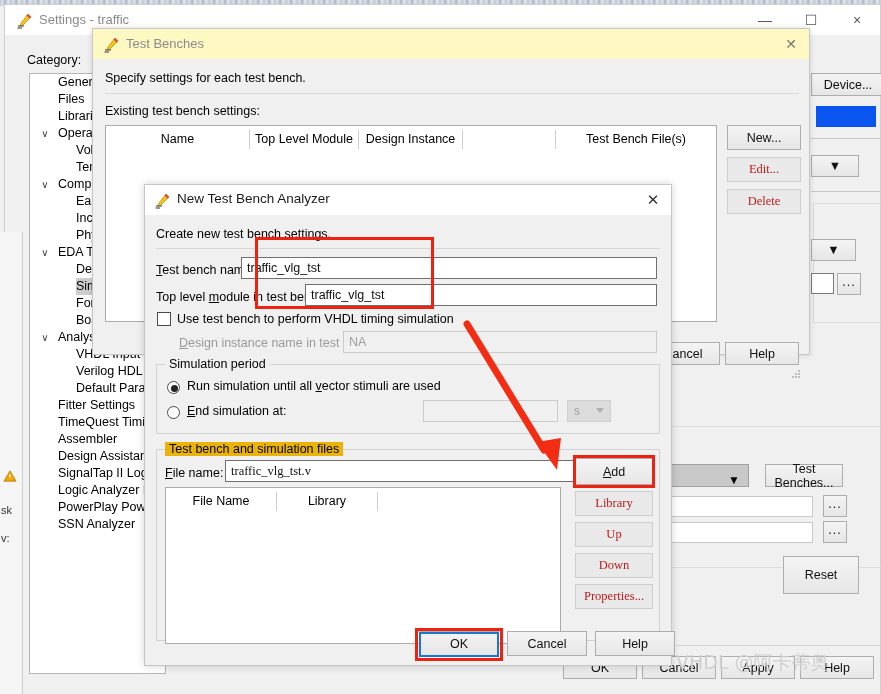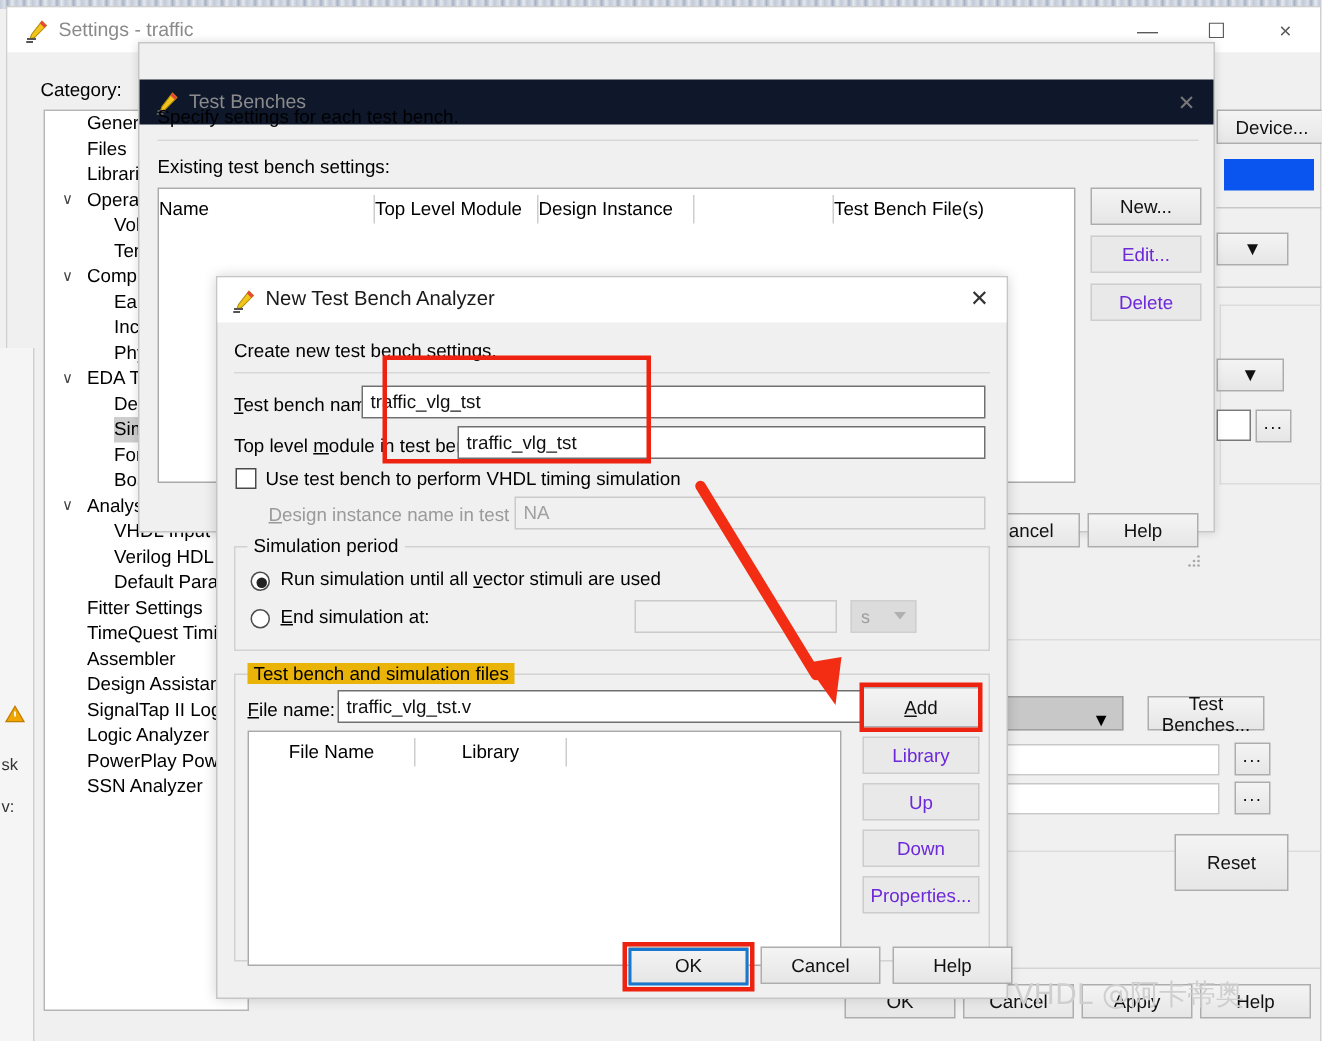--- a/index.html
+++ b/index.html
@@ -64,30 +64,30 @@
 
   
   #peek-col{left:0;top:232px;width:22px;height:462px;background:#f5f5f5;border-right:1px solid #cfcfcf;}
   #peek-warn{left:3px;top:238px;width:14px;height:12px;}
   #peek-t1{left:1px;top:272px;font-size:11px;color:#333;}
   #peek-t2{left:1px;top:300px;font-size:11px;color:#333;}
 
   
   #tb-dialog{left:92px;top:28px;width:718px;height:327px;background:#f0f0f0;
     border:1px solid #c6c6c6;box-sizing:border-box;box-shadow:0 0 6px rgba(0,0,0,.14);}
-  #tb-titlebar{left:0;top:0;width:716px;height:30px;background:#0f172a;margin-top:24px;}
+  #tb-titlebar{left:0;top:0;width:716px;height:30px;background:#fef9c3;}
   #tb-title-icon{left:11px;top:8px;width:16px;height:16px;}
   #tb-title-text{left:33px;top:7px;color:#8b8b8b;font-size:13px;}
   #tb-close{left:680px;top:0;width:36px;height:30px;text-align:center;line-height:30px;color:#777;font-size:14px;}
   #tb-desc{left:12px;top:42px;font-size:12.5px;}
   #tb-rule{left:12px;top:64px;width:694px;height:1px;background:#d7d7d7;}
   #tb-existing{left:12px;top:75px;font-size:12.5px;}
   #tb-table{left:12px;top:96px;width:612px;height:197px;background:#fff;border:1px solid #aaa;box-sizing:border-box;}
   #tb-thead{position:absolute;left:0;top:0;width:610px;height:27px;}
-  .tb-th{position:absolute;top:0;height:27px;line-height:27px;text-align:left;font-size:12.5px;}
+  .tb-th{position:absolute;top:0;height:27px;line-height:27px;text-align:center;font-size:12.5px;}
   .tb-div{position:absolute;top:4px;width:1px;height:19px;background:#cdcdcd;}
   #tb-new{left:634px;top:96px;width:74px;height:25px;}
   #tb-edit{left:634px;top:128px;width:74px;height:25px;}
   #tb-delete{left:634px;top:160px;width:74px;height:25px;}
   #tb-ok{left:474px;top:313px;width:74px;height:23px;}
   #tb-cancel{left:553px;top:313px;width:74px;height:23px;}
   #tb-help{left:632px;top:313px;width:74px;height:23px;}
   #tb-grip{left:699px;top:340px;width:9px;height:9px;}
 
   
@@ -116,38 +116,38 @@
   #rad-end{left:22px;top:221px;width:13px;height:13px;}
   #lbl-end{left:42px;top:219px;font-size:12.5px;}
   #in-endsim{left:278px;top:215px;width:135px;height:22px;background:#f0f0f0;border:1px solid #cacaca;box-sizing:border-box;}
   #sel-unit{left:422px;top:215px;width:44px;height:22px;background:#dcdcdc;border:1px solid #cfcfcf;box-sizing:border-box;color:#9d9d9d;}
   #sel-unit .u{position:absolute;left:6px;top:3px;font-size:12px;}
   #sel-unit .arr{position:absolute;right:6px;top:7px;border-left:4px solid transparent;border-right:4px solid transparent;border-top:5px solid #b0b0b0;}
 
   #grp-files{left:11px;top:264px;width:504px;height:192px;border:1px solid #d2d2d2;box-sizing:border-box;}
   #lbl-files{left:20px;top:257px;background:#eab308;padding:0 4px;font-size:12.5px;}
   #lbl-filename{left:20px;top:281px;font-size:12.5px;}
-  #in-filename{left:80px;top:275px;width:388px;height:22px;}
+  #in-filename{left:80px;top:275px;width:388px;height:22px;font-family:Liberation Serif, serif;}
   #btn-browse{left:471px;top:275px;width:24px;height:22px;}
   #files-table{left:20px;top:302px;width:396px;height:157px;background:#fff;border:1px solid #aaa;box-sizing:border-box;}
   #files-thead{position:absolute;left:0;top:0;width:394px;height:27px;}
   #btn-add{left:430px;top:273px;width:78px;height:27px;}
   #btn-remove{left:430px;top:306px;width:78px;height:25px;}
   #btn-up{left:430px;top:337px;width:78px;height:25px;}
   #btn-down{left:430px;top:368px;width:78px;height:25px;}
   #btn-props{left:430px;top:399px;width:78px;height:25px;}
   #ntb-ok{left:274px;top:446px;width:80px;height:25px;}
   #ntb-cancel{left:362px;top:446px;width:80px;height:25px;}
   #ntb-help{left:450px;top:446px;width:80px;height:25px;}
 
   
   .btn{background:linear-gradient(#f4f4f4,#e6e6e6);border:1px solid #adadad;
     box-sizing:border-box;text-align:center;font-size:12.5px;color:#111;
     display:flex;align-items:center;justify-content:center;}
-  .btn.dis{color:#6d28d9;background:#e9e9e9;border-color:#cdcdcd;}
+  .btn.dis{color:#b91c1c;background:#e9e9e9;border-color:#cdcdcd;font-family:Liberation Serif, serif;}
   .btn.dots{letter-spacing:1px;padding-bottom:4px;}
   .input{background:#fff;border:1px solid #6f6f6f;box-sizing:border-box;
     font-size:12.5px;color:#111;display:flex;align-items:center;padding-left:5px;}
   .radio{border-radius:50%;border:1px solid #4a4a4a;background:#fff;box-sizing:border-box;}
   .radio .dot{position:absolute;left:3px;top:3px;width:7px;height:7px;border-radius:50%;background:#222;}
   .ul{text-decoration:underline;}
 
   
   .redbox{position:absolute;border:3px solid #ee2211;box-sizing:border-box;}
   #red-names{left:255px;top:237px;width:179px;height:72px;}

